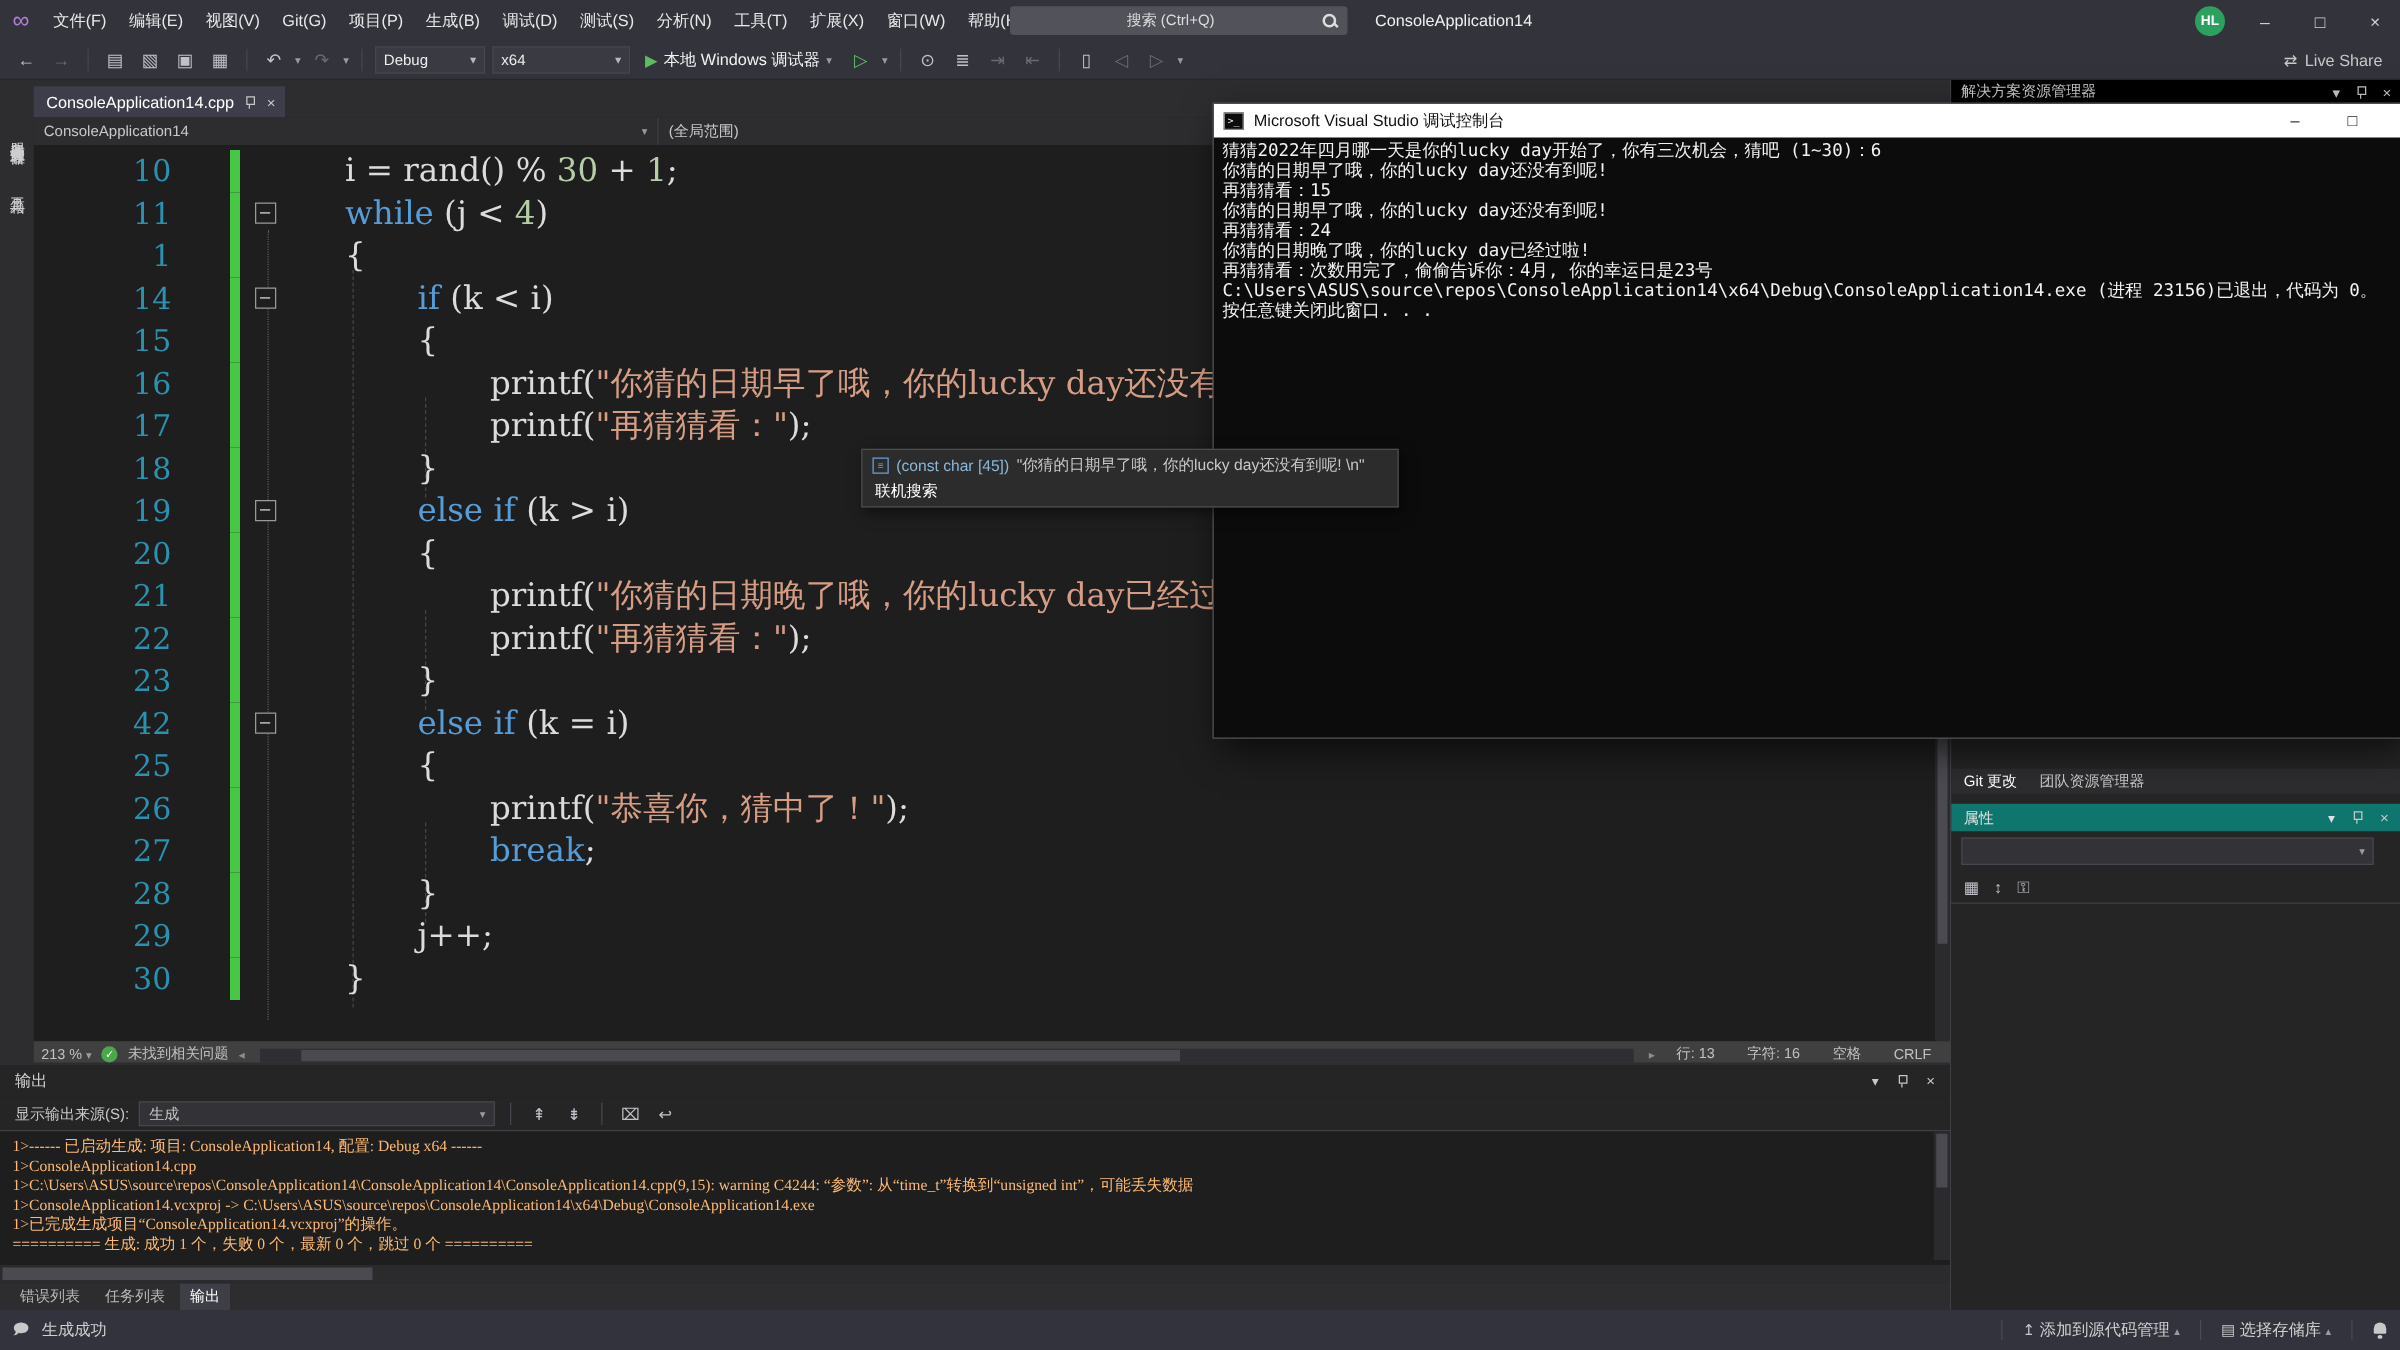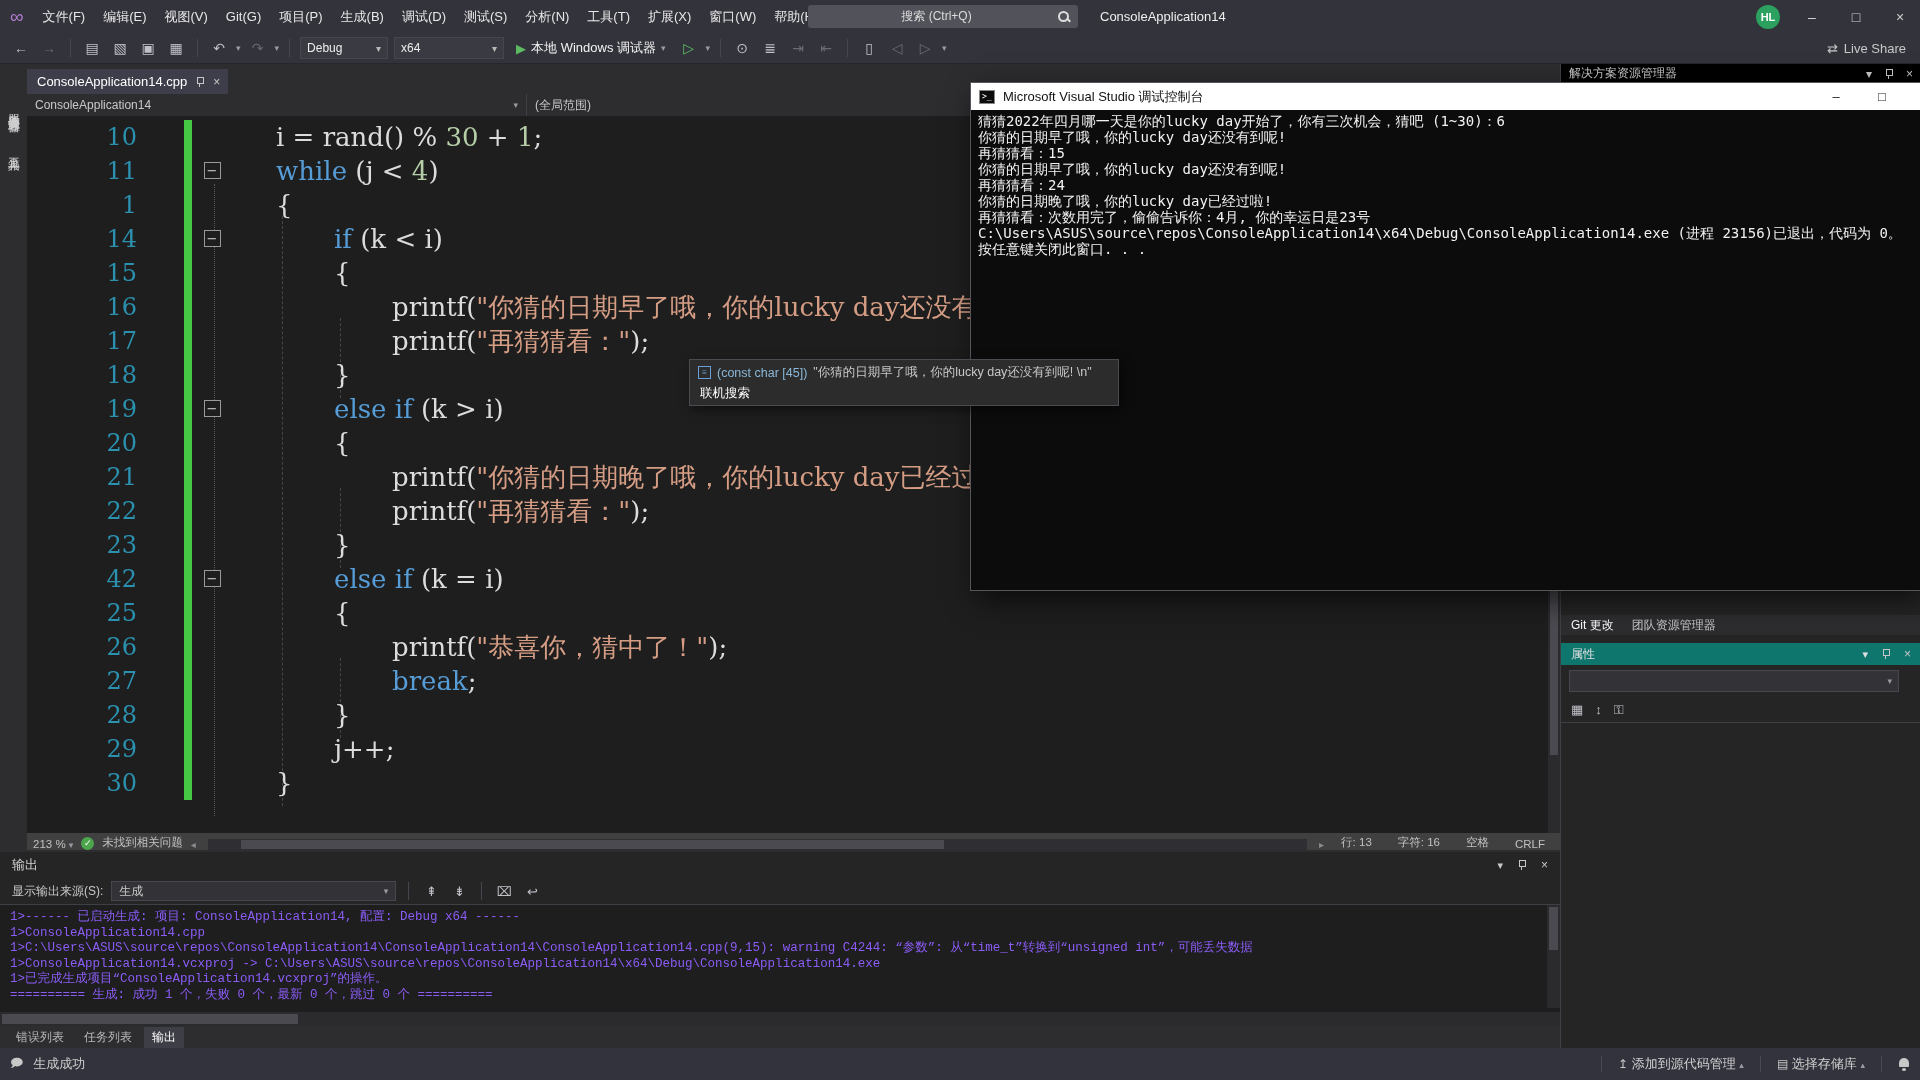--- a/index.html
+++ b/index.html
@@ -98,22 +98,22 @@
   #ohead { height:26px; background:#252526; display:flex; align-items:center; color:#d0d0d0;
            font-size:13px; padding:0 12px; }
   #ohead .hicons { margin-left:auto; display:flex; gap:14px; align-items:center; color:#c8c8c8; font-size:11px; }
   #otoolbar { height:27px; background:#252526; border-bottom:1px solid #3f3f46; display:flex;
               align-items:center; font-size:12px; color:#c8c8c8; padding:0 12px; gap:8px; }
   #osrc { width:285px; height:20px; background:#333337; border:1px solid #46464e; display:flex;
           align-items:center; padding:0 7px; }
   #osrc .car { margin-left:auto; font-size:9px; color:#9a9aa2; }
   .oico { width:20px; text-align:center; color:#c0c0c8; font-size:13px; }
   #output-text { height:103px; overflow:hidden; padding:5px 10px;
-                 font-family:Liberation Mono, monospace; font-size:12.5px; line-height:15.5px;
-                 color:#8b5cf6; white-space:pre; }
+                 font-family:Liberation Serif, serif; font-size:12.5px; line-height:15.5px;
+                 color:#fdba74; white-space:pre; }
   #ovscroll { position:absolute; right:0; top:53px; width:13px; height:103px; background:#2b2b2e; }
   #ovthumb { position:absolute; left:2px; right:2px; top:2px; height:42%; background:#4a4a50; }
   #ohscroll { position:absolute; left:0; bottom:0; width:1560px; height:14px; background:#2b2b2e; }
   #ohthumb { position:absolute; left:2px; top:2px; bottom:2px; width:19%; background:#4a4a50; }
 
   
   #btabs { position:absolute; left:0; top:1026px; width:1560px; height:22px; background:#2d2d30;
            display:flex; align-items:center; gap:4px; padding-left:8px; font-size:12px; color:#b8b8b8; }
   .btab { padding:2px 8px; }
   .btab.active { background:#3e3e46; color:#ffffff; }

